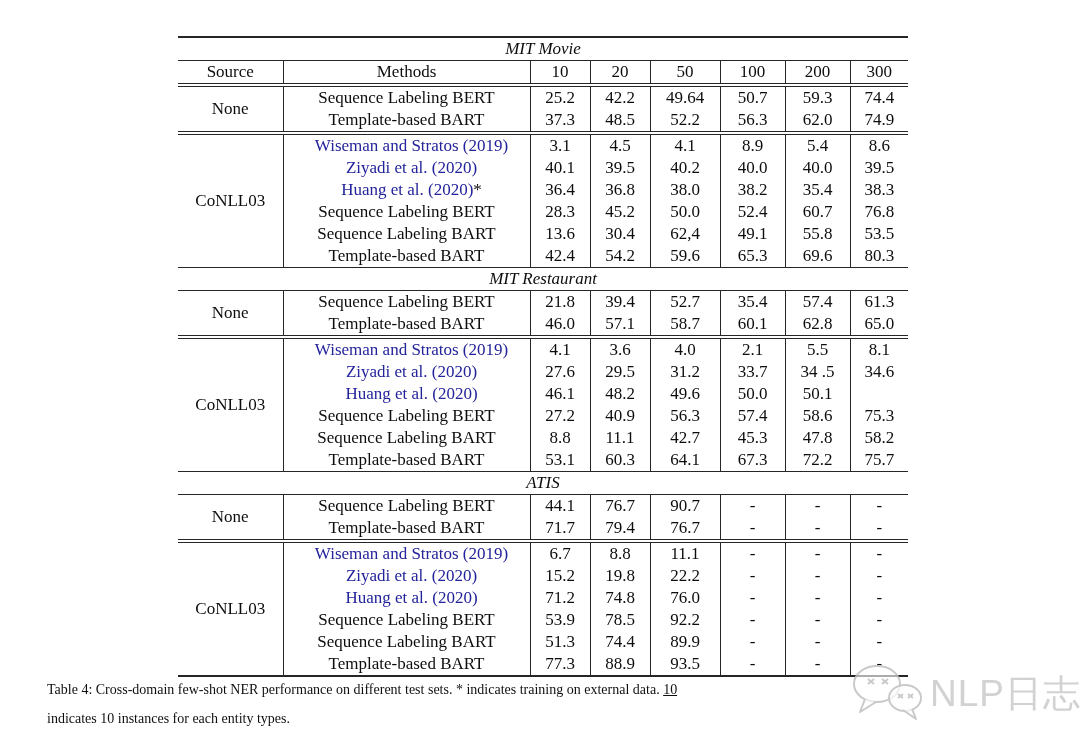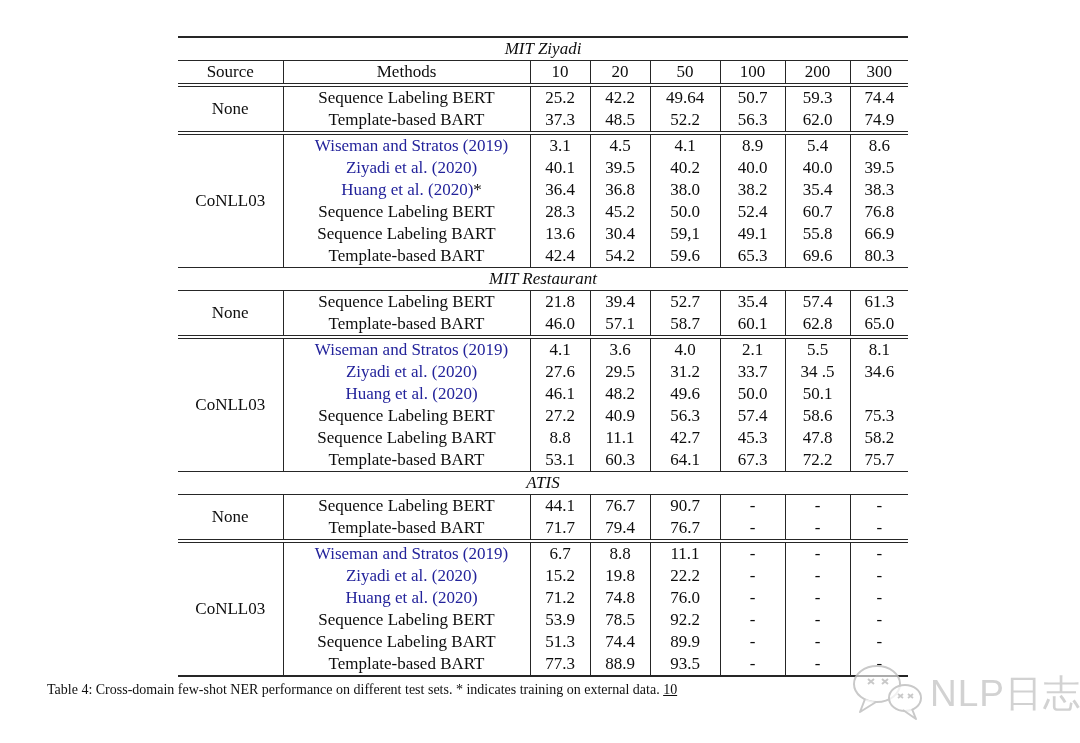--- a/index.html
+++ b/index.html
@@ -75,21 +75,21 @@
         <col style="width:247px">
       <col style="width:60px">
         <col style="width:60px">
         <col style="width:70px">
       <col style="width:65px">
         <col style="width:65px">
         <col style="width:58px">
     </colgroup>
     <tbody id="tbl-body">
         <tr class="rt-top">
-          <td class="section-title" colspan="8">MIT Ziyadi</td>
+          <td class="section-title" colspan="8">MIT Movie</td>
         </tr>
         <tr class="rt-single">
           <td>Source</td>
           <td class="vl">Methods</td>
           <td class="vl">10</td>
           <td class="vl">20</td>
           <td class="vl">50</td>
           <td class="vl">100</td>
           <td class="vl">200</td>
           <td class="vl">300</td>
@@ -147,24 +147,24 @@
           <td class="vl">45.2</td>
           <td class="vl">50.0</td>
           <td class="vl">52.4</td>
           <td class="vl">60.7</td>
           <td class="vl">76.8</td>
         </tr>
         <tr>
           <td class="vl">Sequence Labeling BART</td>
           <td class="vl">13.6</td>
           <td class="vl">30.4</td>
-          <td class="vl">59,1</td>
+          <td class="vl">62,4</td>
           <td class="vl">49.1</td>
           <td class="vl">55.8</td>
-          <td class="vl">66.9</td>
+          <td class="vl">53.5</td>
         </tr>
         <tr>
           <td class="vl">Template-based BART</td>
           <td class="vl">42.4</td>
           <td class="vl">54.2</td>
           <td class="vl">59.6</td>
           <td class="vl">65.3</td>
           <td class="vl">69.6</td>
           <td class="vl">80.3</td>
         </tr>
@@ -321,20 +321,21 @@
           <td class="vl">-</td>
           <td class="vl">-</td>
           <td class="vl">-</td>
         </tr>
       </tbody>
   </table>
 </div>
 
 <div class="caption">
   <span>Table 4: Cross-domain few-shot NER performance on different test sets. * indicates training on external data. </span><span class="u">10</span><br>
+  <span>indicates 10 instances for each entity types.</span>
 </div>
 
 <div class="watermark">
   <span>
     <svg width="80" height="64" viewBox="0 0 80 64" fill="none">
       <ellipse cx="29" cy="24" rx="23" ry="18" fill="rgba(255,255,255,0.72)" stroke="#c0c0c0" stroke-width="2"></ellipse>
       <path d="M17 39 L12 52 L28 42" fill="rgba(255,255,255,0.72)" stroke="#c0c0c0" stroke-width="2" stroke-linejoin="round"></path>
       <ellipse cx="57" cy="38" rx="16" ry="13" fill="rgba(255,255,255,0.72)" stroke="#c0c0c0" stroke-width="2"></ellipse>
       <path d="M64 49 L68 59 L55 50" fill="rgba(255,255,255,0.72)" stroke="#c0c0c0" stroke-width="2" stroke-linejoin="round"></path>
       <path d="M20 19 L26 24 M26 19 L20 24" stroke="#c0c0c0" stroke-width="2"></path>

